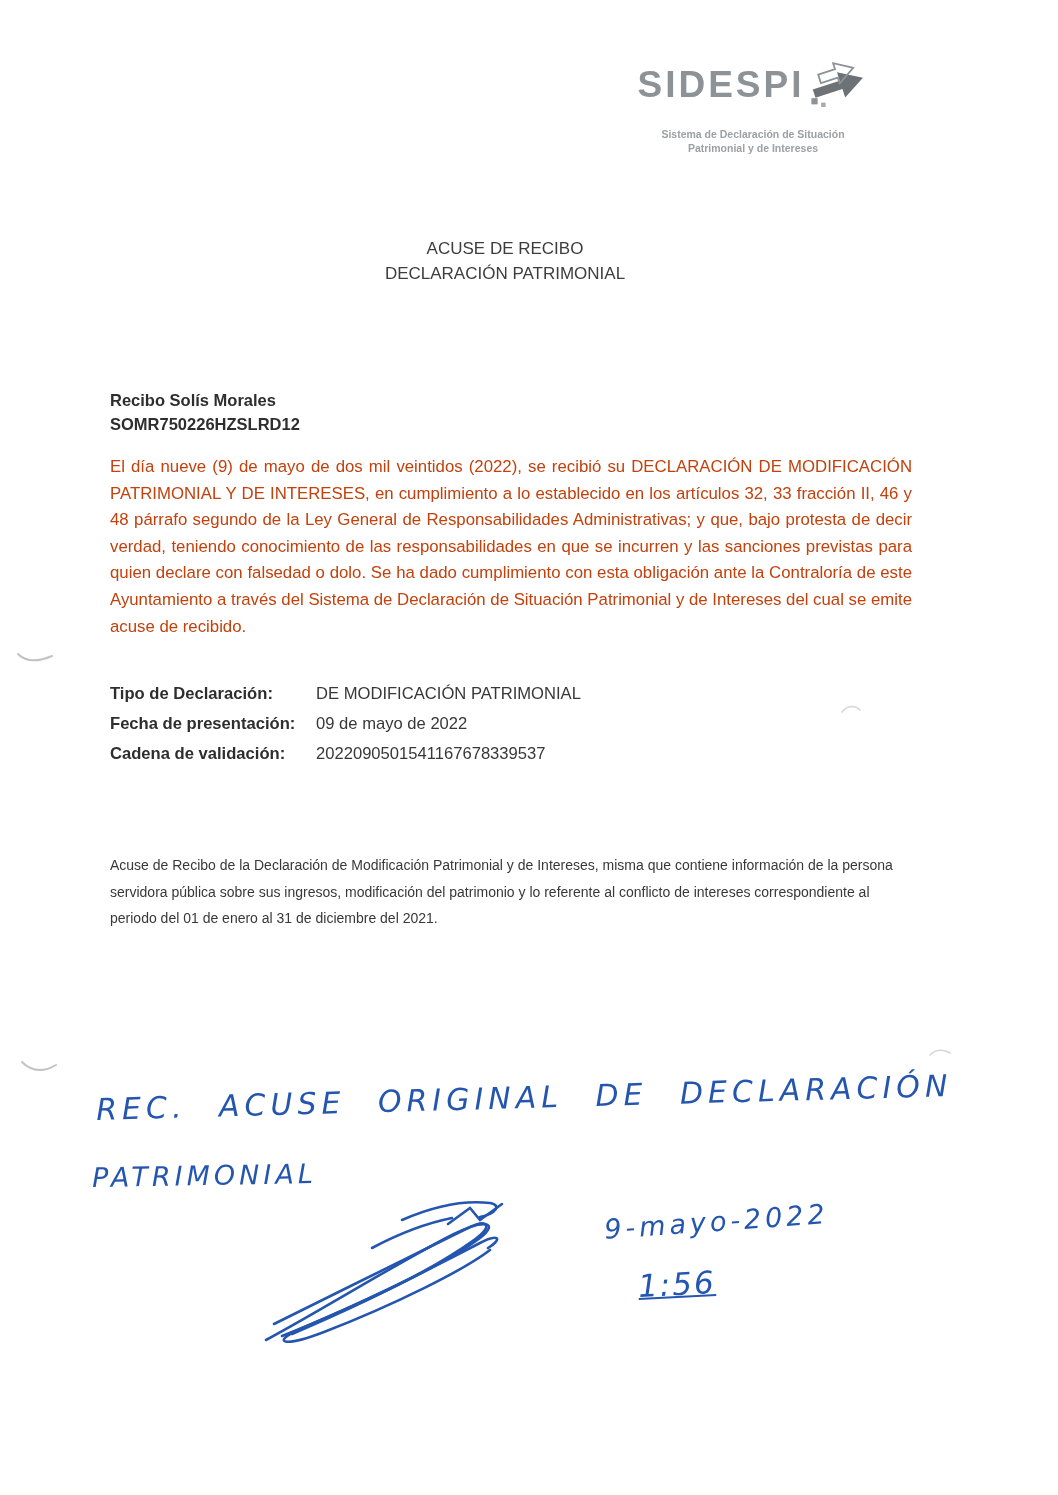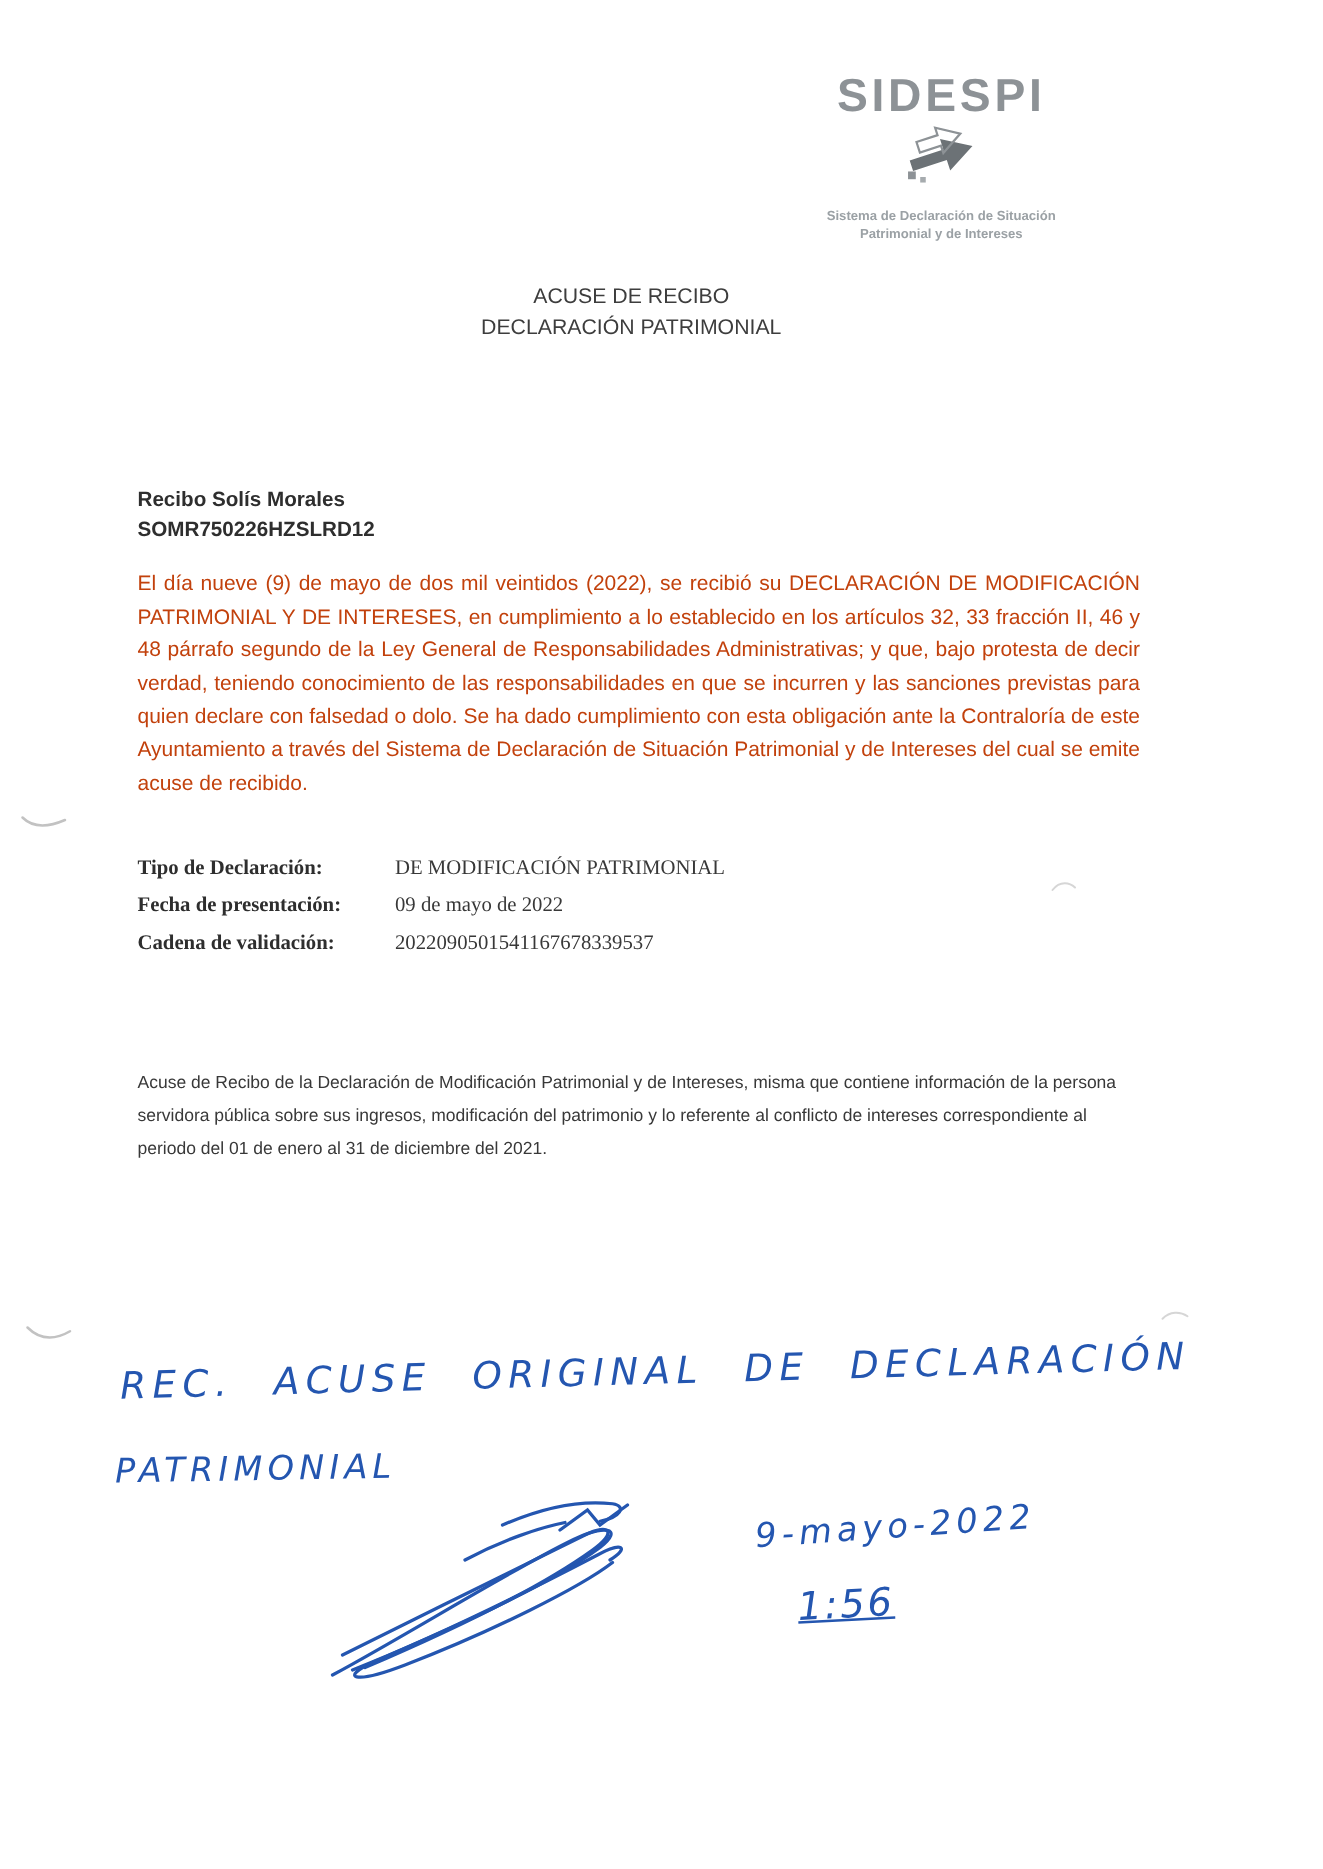--- a/index.html
+++ b/index.html
@@ -11,46 +11,46 @@
     width:1058px;
     height:1495px;
     margin:0 auto;
     background:#ffffff;
     overflow:hidden;
     color:#343434;
   }
 
   
   .logo { position:absolute; top:58px; left:638px; width:230px; }
-  .logo-row { display:flex; align-items:center; justify-content:center; gap:2px;flex-direction:column; }
+  .logo-row { display:flex; align-items:center; justify-content:center; gap:2px; }
   .logo-text {
     font-size:37px; font-weight:bold; color:#8d9296;
     letter-spacing:3px; line-height:1;
   }
   .logo-arrow svg { width:62px; height:52px; display:block; }
   .logo-sub {
     margin-top:17px; font-size:10.5px; font-weight:bold;
     color:#9ba1a5; text-align:center; line-height:14px;
   }
 
   
   .doc-title {
-    position:absolute; top:224px; left:0; width:1010px;
+    position:absolute; top:236px; left:0; width:1010px;
     text-align:center; font-size:17px; line-height:25px; color:#3d3d3d;
   }
   .recipient {
     position:absolute; top:388px; left:110px;
     font-weight:bold; font-size:16.5px; line-height:24px; color:#2e2e2e;
   }
   .body-par {
     position:absolute; top:454px; left:110px; width:802px;
     font-size:16.8px; line-height:26.6px; text-align:justify; color:#c2410c;
   }
   .details { position:absolute; top:684px; left:110px; width:720px; font-size:16.6px; }
-  .detail-row { display:flex; align-items:center; margin-bottom:10px; line-height:20px;font-family:Liberation Serif, serif; }
+  .detail-row { display:flex; align-items:center; margin-bottom:10px; line-height:20px; }
   .detail-label { font-weight:bold; width:206px; flex:none; color:#2e2e2e; }
   .detail-value { color:#383838; }
   .summary-par {
     position:absolute; top:852px; left:110px; width:802px;
     font-size:14px; line-height:26.6px; color:#383838;
   }
   .organ {
     position:absolute; top:1012px; left:110px;
     font-weight:bold; font-size:16.8px; color:#2c2c2c; letter-spacing:0.3px;
   }

